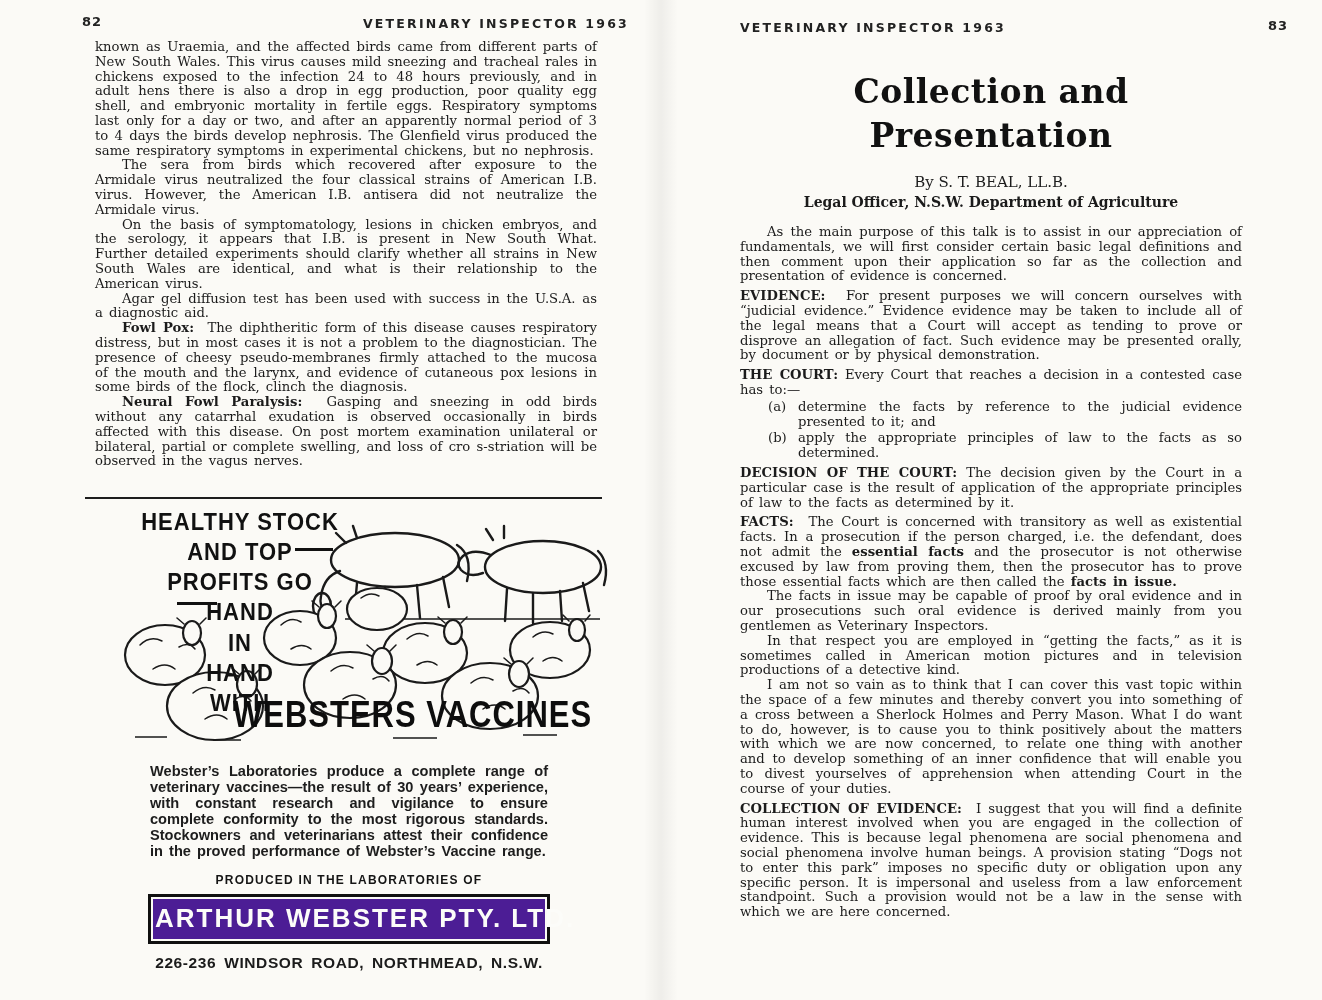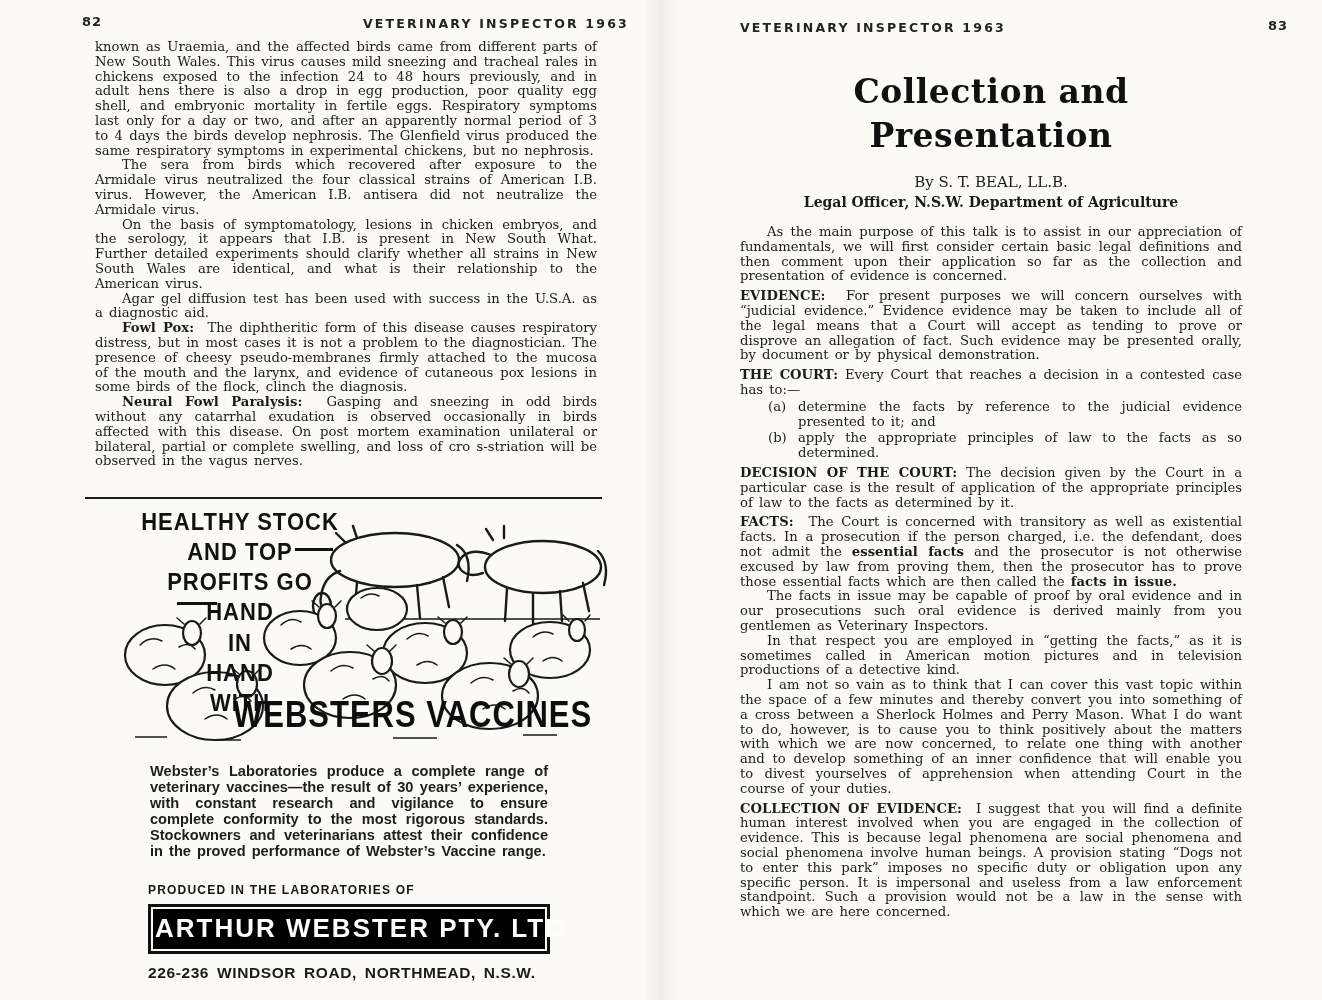--- a/index.html
+++ b/index.html
@@ -75,25 +75,25 @@
     position:absolute; left:138px; top:194px; white-space:nowrap;
     font-family:"Liberation Sans", sans-serif; font-weight:bold;
     font-size:31px; letter-spacing:1px; color:#0d0d0d;
     transform:scaleY(1.22); transform-origin:top left;
   }
   .ad-copy {
     margin:18px 0 0 55px; width:398px; text-align:justify;
     font-family:"Liberation Sans", sans-serif; font-weight:bold;
     font-size:14.6px; line-height:16px; color:#1d1d1d; word-spacing:2px;
   }
-  .ad-bottom { margin:24px 0 0 53px; width:402px; 
+  .ad-bottom { margin:14px 0 0 53px; width:402px; text-align:center;
     font-family:"Liberation Sans", sans-serif; }
   .ad-produced { font-weight:bold; font-size:12px; letter-spacing:1.2px; color:#151515; }
   .company-box {
-    margin-top:7px; background:#000000; border:3px solid #101010;
+    margin-top:7px; background:#4c1d95; border:3px solid #101010;
     box-shadow:inset 0 0 0 2px #fbfaf6; padding:6px 4px 7px;
   }
   .company-box span {
     color:#fcfcf9; font-weight:bold; font-size:26px; letter-spacing:2px;
     white-space:nowrap; font-family:"Liberation Sans", sans-serif;
   }
   .ad-address { margin-top:10px; font-weight:bold; font-size:15.5px; letter-spacing:0.6px; word-spacing:3px; }
 </style>
 </head>
 <body>

